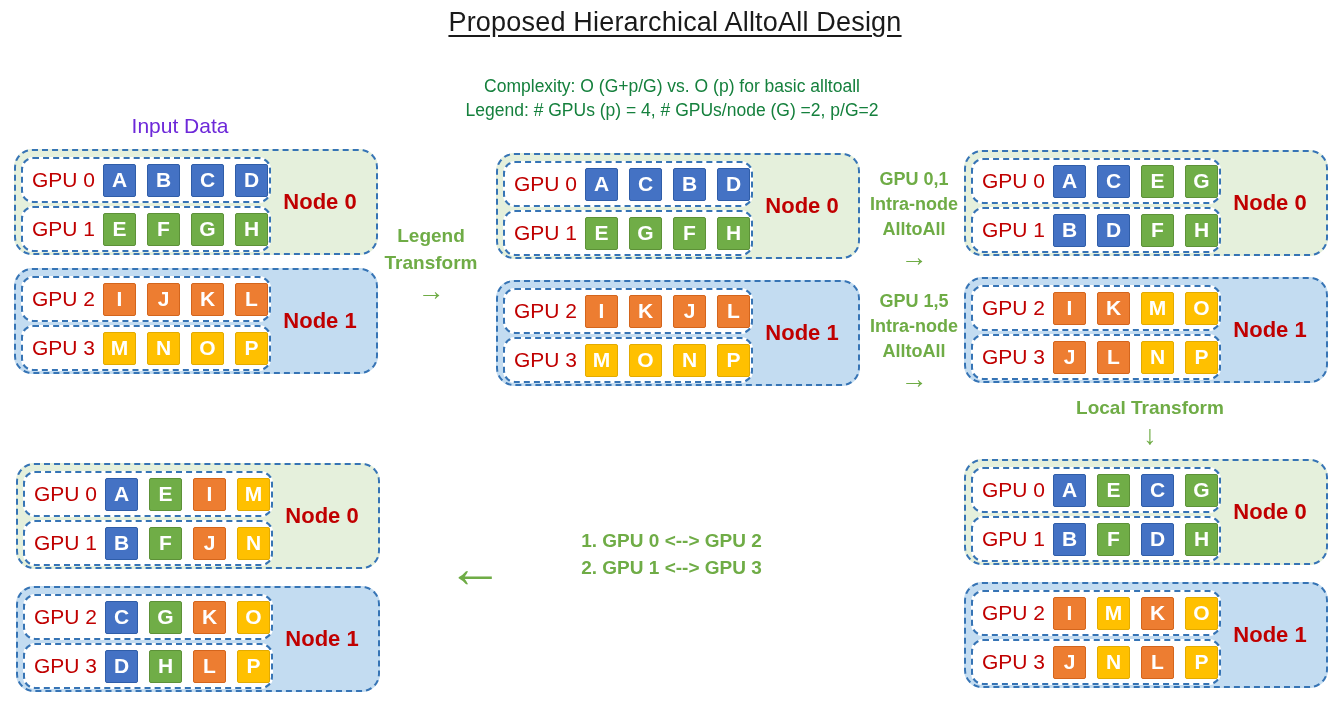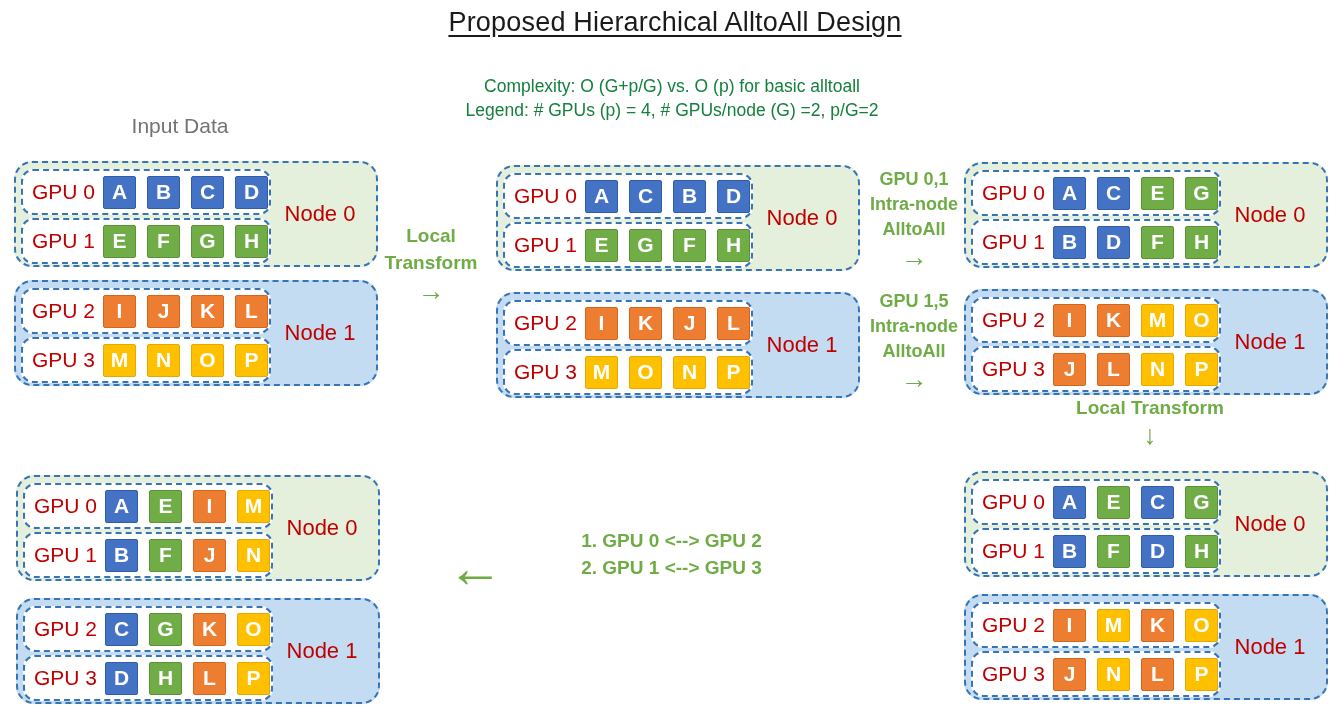--- a/index.html
+++ b/index.html
@@ -7,25 +7,25 @@
   body { font-family:"Liberation Sans", sans-serif; }
   .canvas { position:relative; width:1344px; height:713px; background:#ffffff; overflow:hidden; }
 
   .title { position:absolute; top:7px; left:3px; width:100%; text-align:center;
            font-size:27px; color:#1a1a1a; letter-spacing:0.2px; }
   .title span { text-decoration:underline; text-underline-offset:4px; }
 
   .subtitle { position:absolute; top:74px; left:0; width:100%; text-align:center;
               font-size:17.5px; line-height:24px; color:#15803d; }
 
-  .section-label { position:absolute; font-size:21px; color:#737373; text-align:center; width:210px; }
+  .section-label { position:absolute; font-size:21px; color:#6d28d9; text-align:center; width:210px; }
   .input-label  { left:75px;  top:114px; }
   .output-label { left:75px;  top:428px; }
 
-  .panel { position:absolute; width:364px; display:flex; flex-direction:column;margin-top:12px; }
+  .panel { position:absolute; width:364px; display:flex; flex-direction:column; }
   .gap-sm { gap:13px; } .gap-md { gap:17px; } .gap-lg { gap:21px; }
   .p1 { left:14px;  top:149px; }
   .p2 { left:496px; top:153px; }
   .p3 { left:964px; top:150px; }
   .p4 { left:964px; top:459px; }
   .p5 { left:16px;  top:463px; }
 
   .node-box { position:relative; width:364px; height:106px;
               border:2px dashed #3674B5; border-radius:18px; }
   .node0 { background:#E5F0DC; }
@@ -33,21 +33,21 @@
 
   .gpu-rows { position:absolute; left:5px; top:6px; display:flex; flex-direction:column; gap:3px; }
   .gpu-row { width:250px; height:46px; background:#ffffff; border:2px dashed #3674B5;
              border-radius:12px; display:flex; align-items:center; padding-left:9px; }
   .gpu-label { color:#C00000; font-size:21px; width:71px; flex:0 0 auto; white-space:nowrap; }
   .cell { width:33px; height:33px; margin-right:11px; flex:0 0 auto;
           display:flex; align-items:center; justify-content:center;
           color:#ffffff; font-size:21px; font-weight:600; border:1px solid; border-radius:2px; }
   .node-label { position:absolute; right:0; top:0; width:112px; height:100%;
                 display:flex; align-items:center; justify-content:center;
-                color:#C00000; font-size:22px; }
+                color:#C00000; font-size:22px;font-weight:bold; }
 
   .green-note { position:absolute; color:#6FAC46; font-weight:700; text-align:center; }
   .note-lt1 { left:368px; top:222px; width:126px; font-size:19px; line-height:27px; }
   .note-in  { left:858px; width:112px; font-size:18px; line-height:25px; }
   .note-in01 { top:167px; }
   .note-in23 { top:289px; }
   .note-lt2 { left:1030px; top:395px; width:240px; font-size:19px; line-height:25px; }
   .note-inter { left:479px; top:527px; width:385px; font-size:19px; line-height:27px; }
   .note-arrow { font-size:27px; line-height:30px; font-weight:700; }
   .big-arrow { position:absolute; left:447px; top:538px; font-size:56px; line-height:60px;
@@ -264,21 +264,21 @@
             <span class="cell" style="background: rgb(112, 173, 71); border-color: rgb(93, 145, 56);">H</span>
             <span class="cell" style="background: rgb(237, 125, 49); border-color: rgb(212, 101, 28);">L</span>
             <span class="cell" style="background: rgb(255, 192, 0); border-color: rgb(227, 171, 0);">P</span>
           </div>
         </div>
         <span class="node-label">Node 1</span>
       </div>
     </div>
 
   <div class="green-note note-lt1">
-    <div>Local</div>
+    <div>Legend</div>
     <div>Transform</div>
     <div class="note-arrow">→</div>
   </div>
 
   <div class="green-note note-in note-in01">
     <div>GPU 0,1</div>
     <div>Intra-node</div>
     <div>AlltoAll</div>
     <div class="note-arrow">→</div>
   </div>

